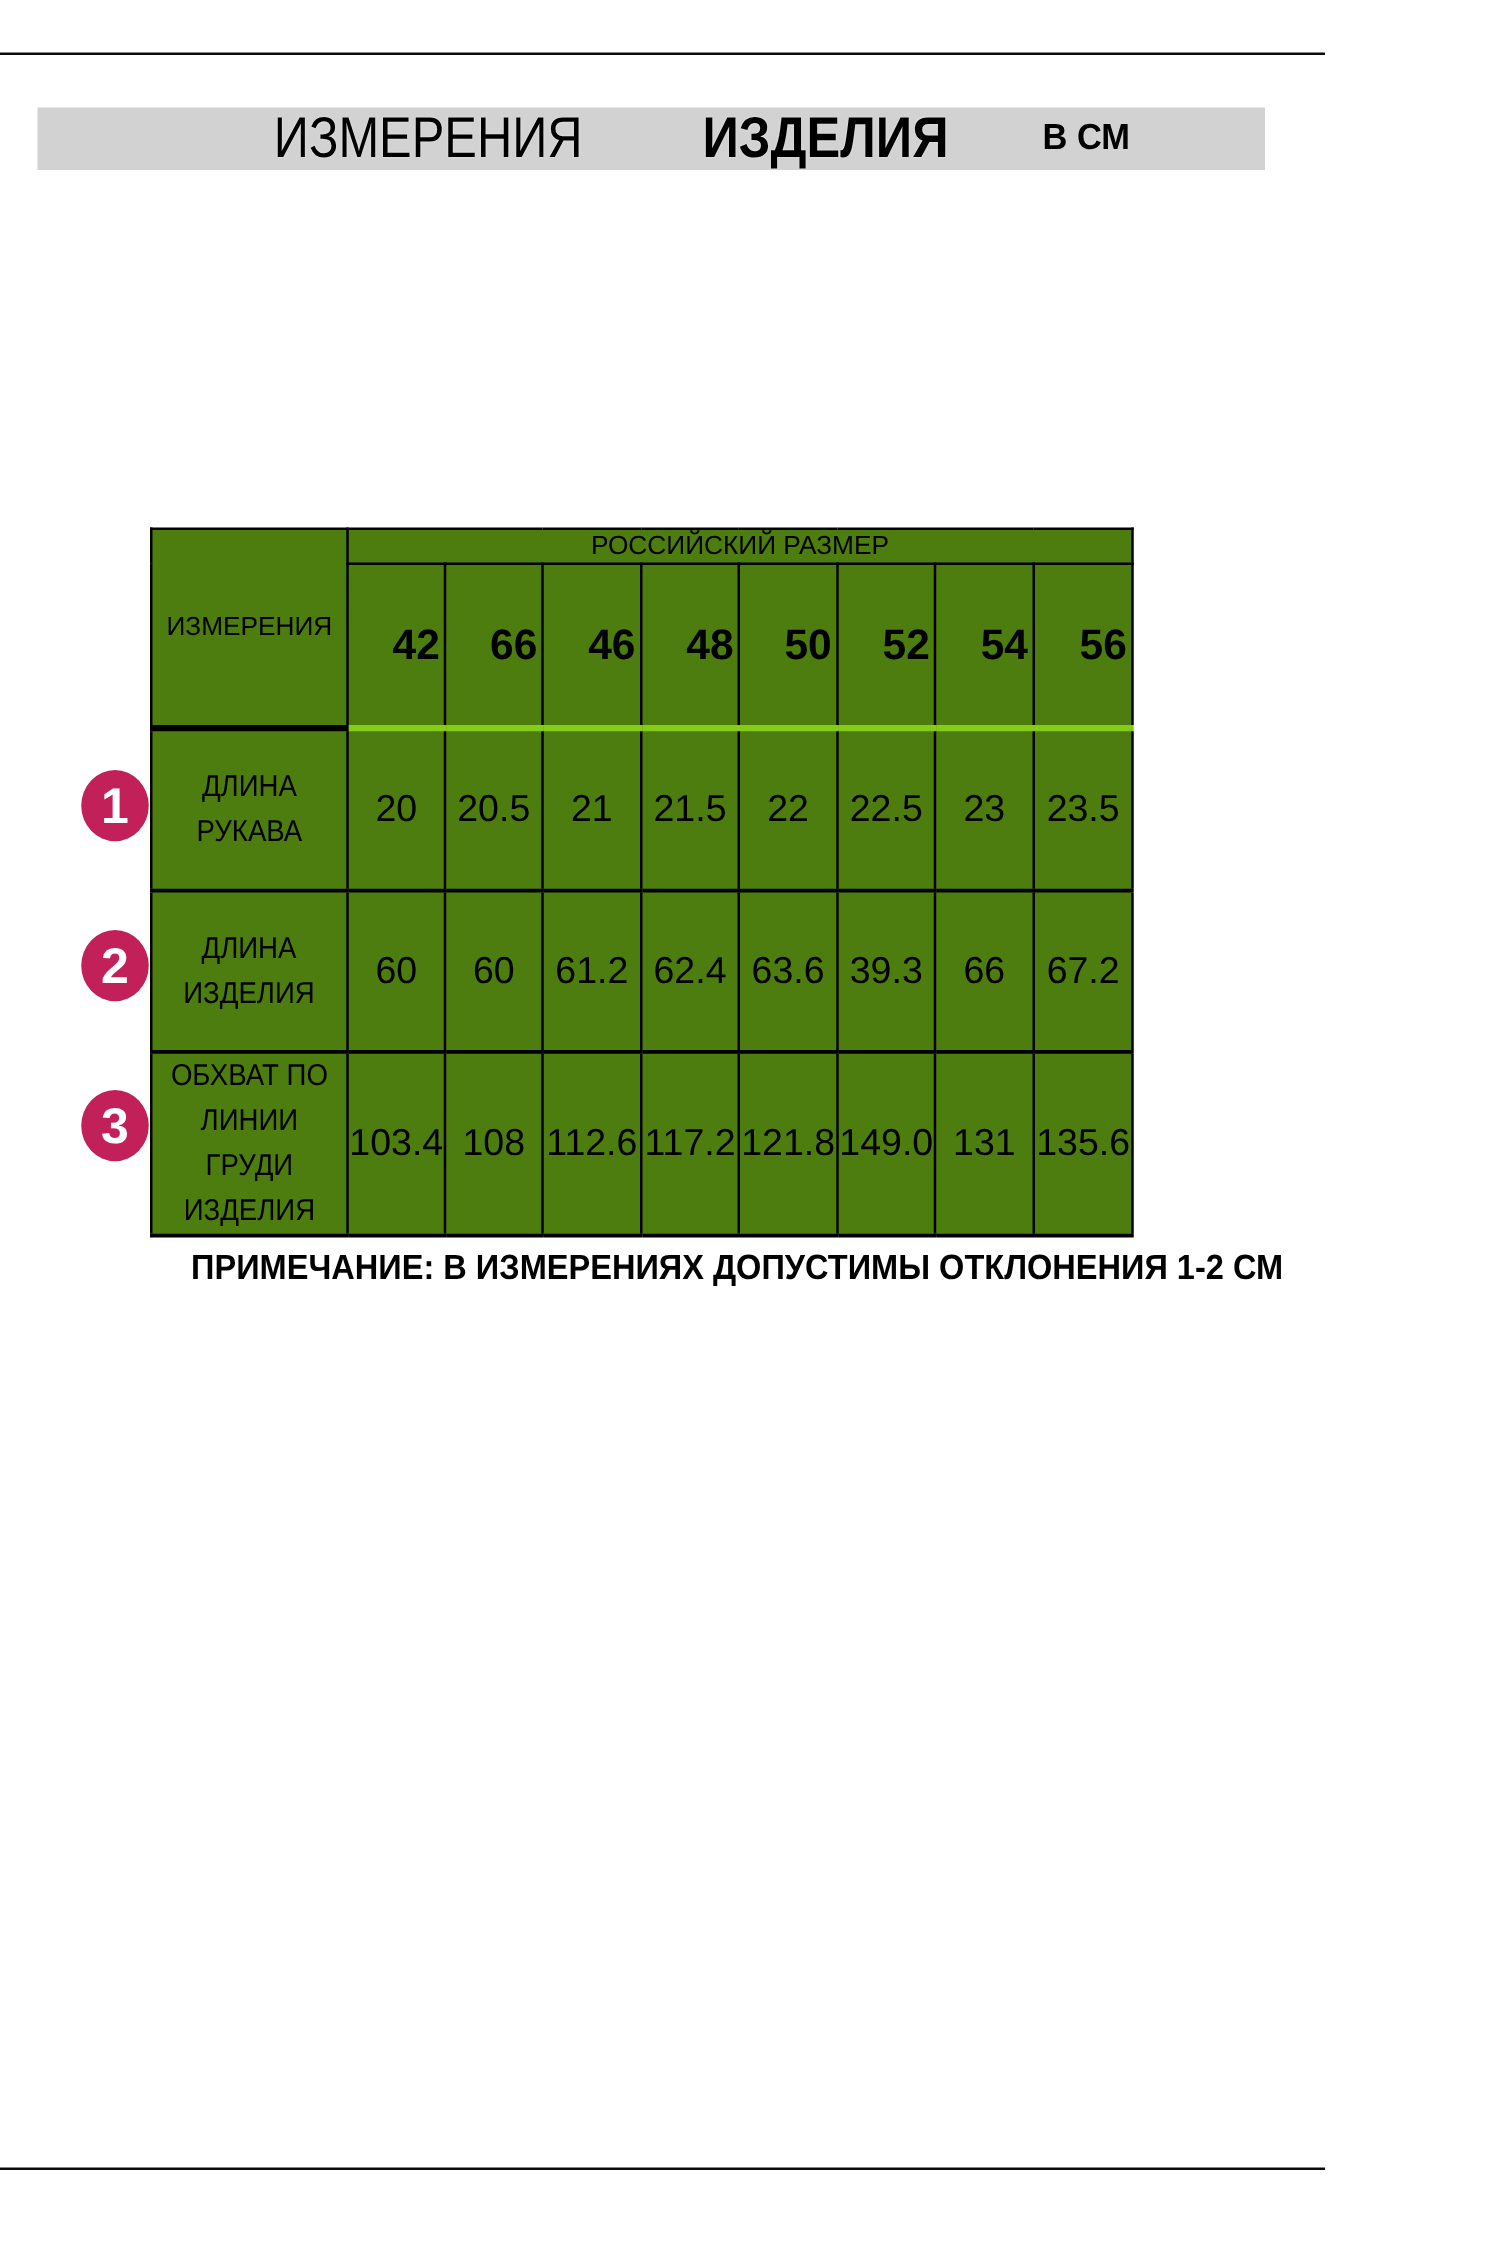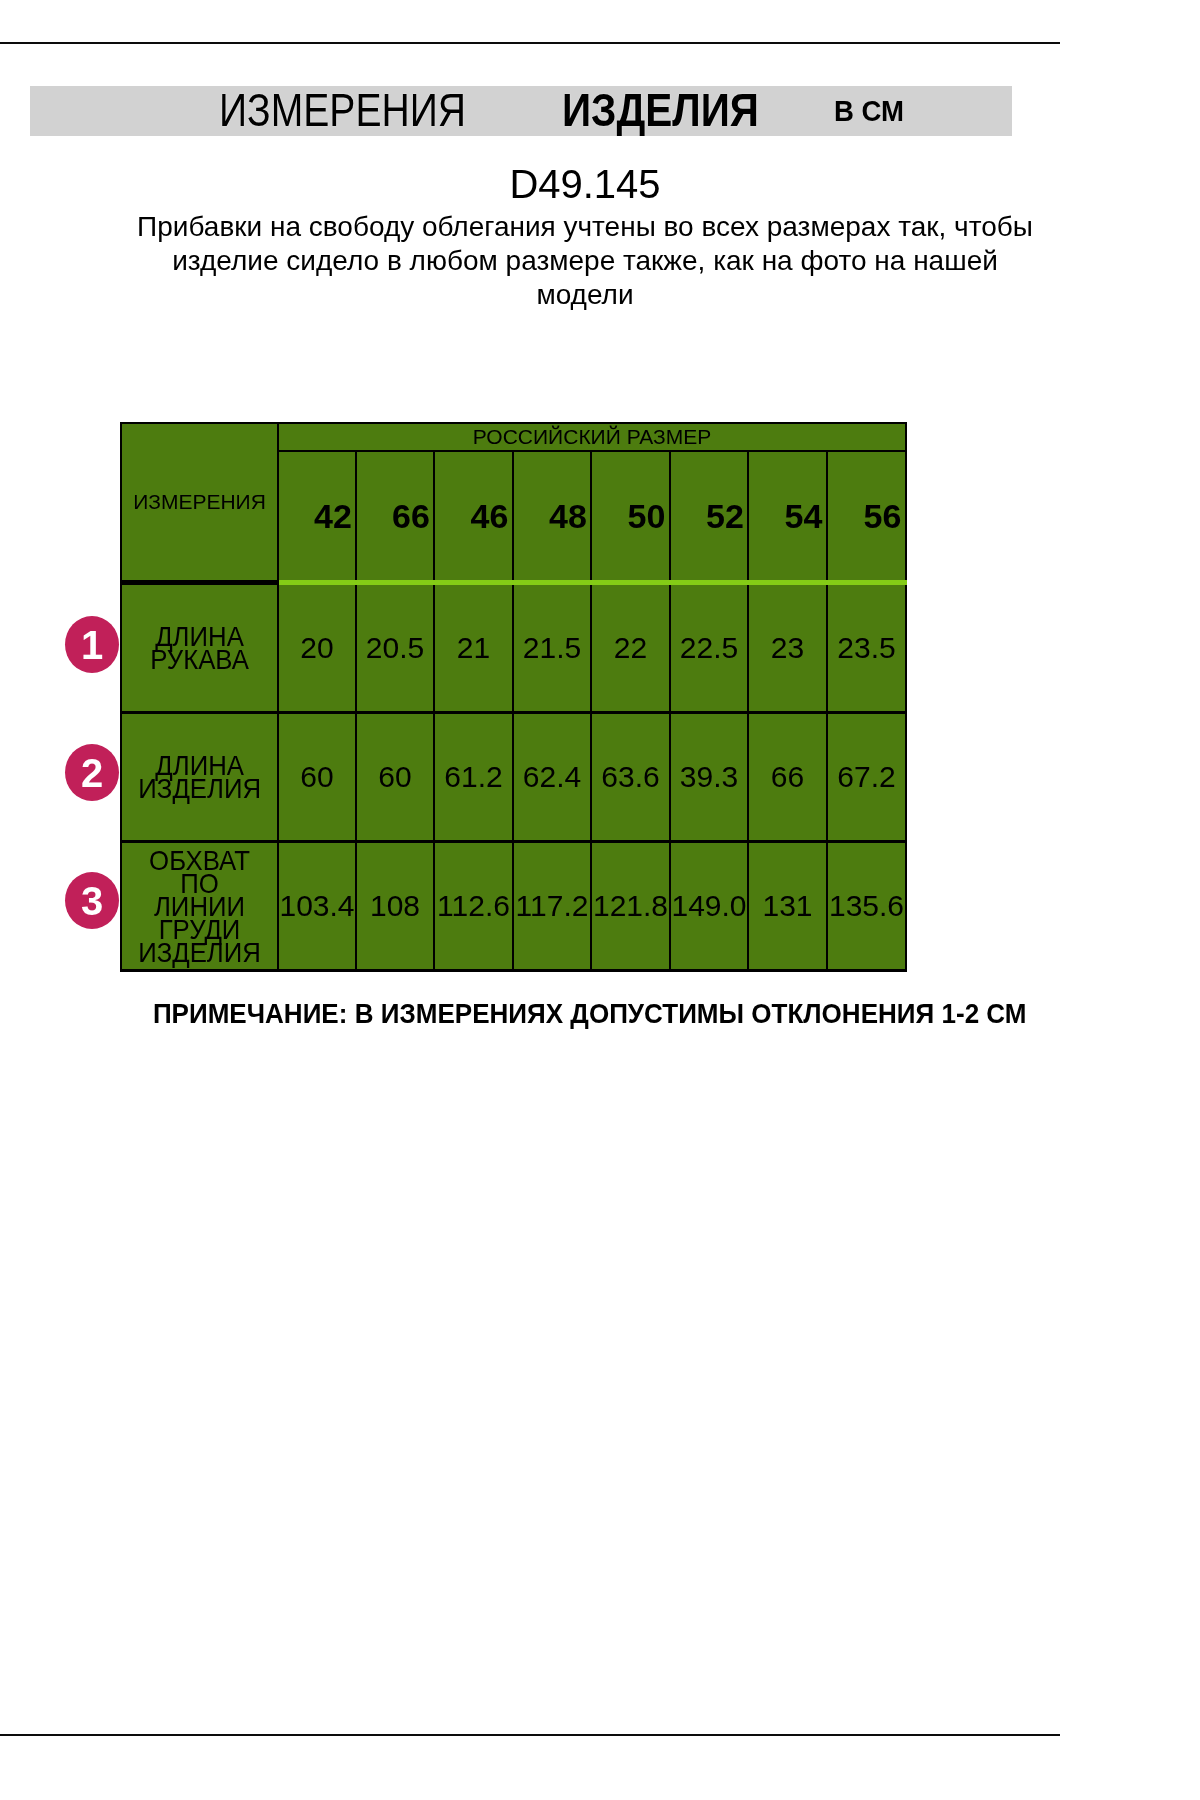--- a/index.html
+++ b/index.html
@@ -71,21 +71,21 @@
     background:#4d7c0f;
   }
   .group-header-cell{height:26px;font-size:21px;font-weight:400;}
   .corner-cell{font-size:21px;font-weight:400;}
   .size-cell{height:128px;font-size:34px;font-weight:700;}
   .sizes-row th{border-bottom:5px solid #84cc16;padding-left:32px;}
   .corner-cell{border-bottom:5px solid #000 !important;}
   .data-row td{height:126px;border-top:3px solid #000;border-bottom:3px solid #000;}
   .data-row:last-child td{border-bottom:3px solid #000;}
   .value-cell{font-size:30px;}
-  .label-cell{font-size:28px;white-space:pre-line;line-height:23px;text-decoration:underline;}
+  .label-cell{font-size:24px;white-space:pre-line;line-height:36px;text-decoration:underline;}
   .label-cell .cond{display:inline-block;transform:scaleX(.92);transform-origin:center;}
   
   .row-marker{
     position:absolute;left:65px;
     width:54px;height:57px;
     border-radius:50%;
     background:#c12059;
     color:#fff;
     font-size:40px;font-weight:700;
     display:flex;align-items:center;justify-content:center;
@@ -107,25 +107,21 @@
 <div class="page">
 
   <div class="page-border"></div>
 
   <div class="title-band">
     <span class="tw1">ИЗМЕРЕНИЯ</span>
     <span class="tw2">ИЗДЕЛИЯ</span>
     <span class="tw3">В СМ</span>
   </div>
 
-  <div class="product-code">D49.145</div>
 
-  <div class="description">Прибавки на свободу облегания учтены во всех размерах так, чтобы
-изделие сидело в любом размере также, как на фото на нашей
-модели</div>
 
   <table class="size-table">
     <colgroup>
       <col style="width:157px">
       <col style="width:78px">
         <col style="width:78px">
         <col style="width:79px">
         <col style="width:78px">
       <col style="width:79px">
         <col style="width:78px">

